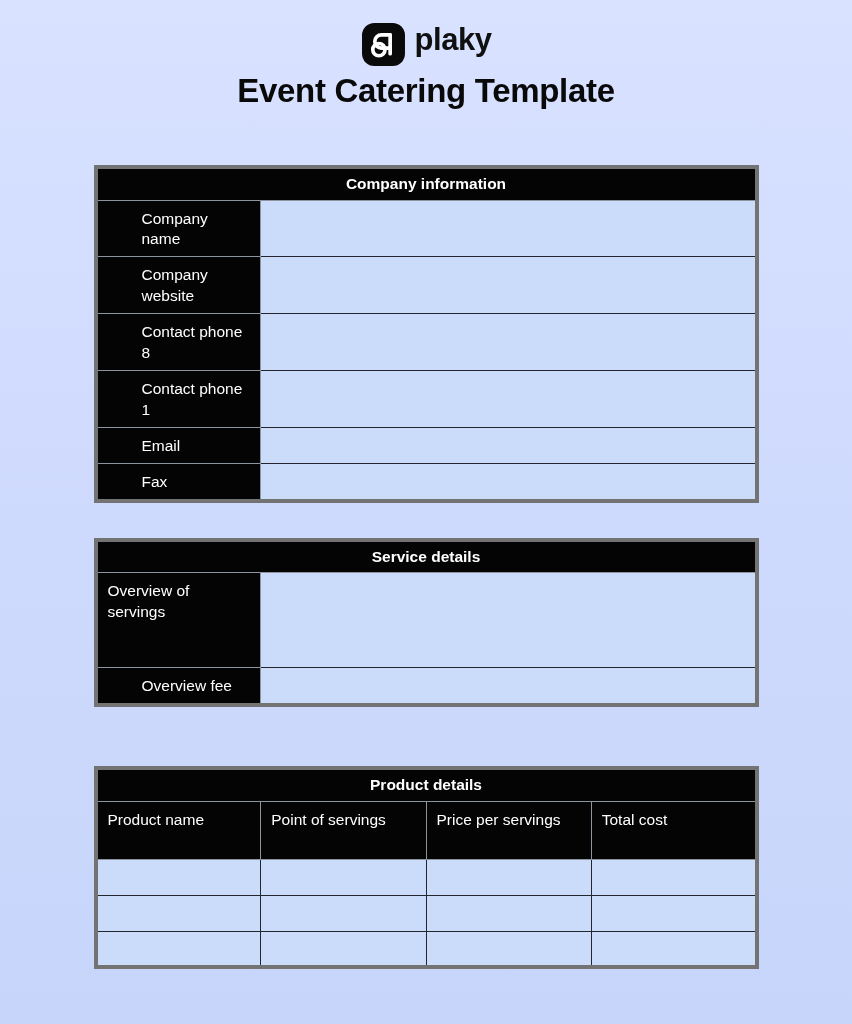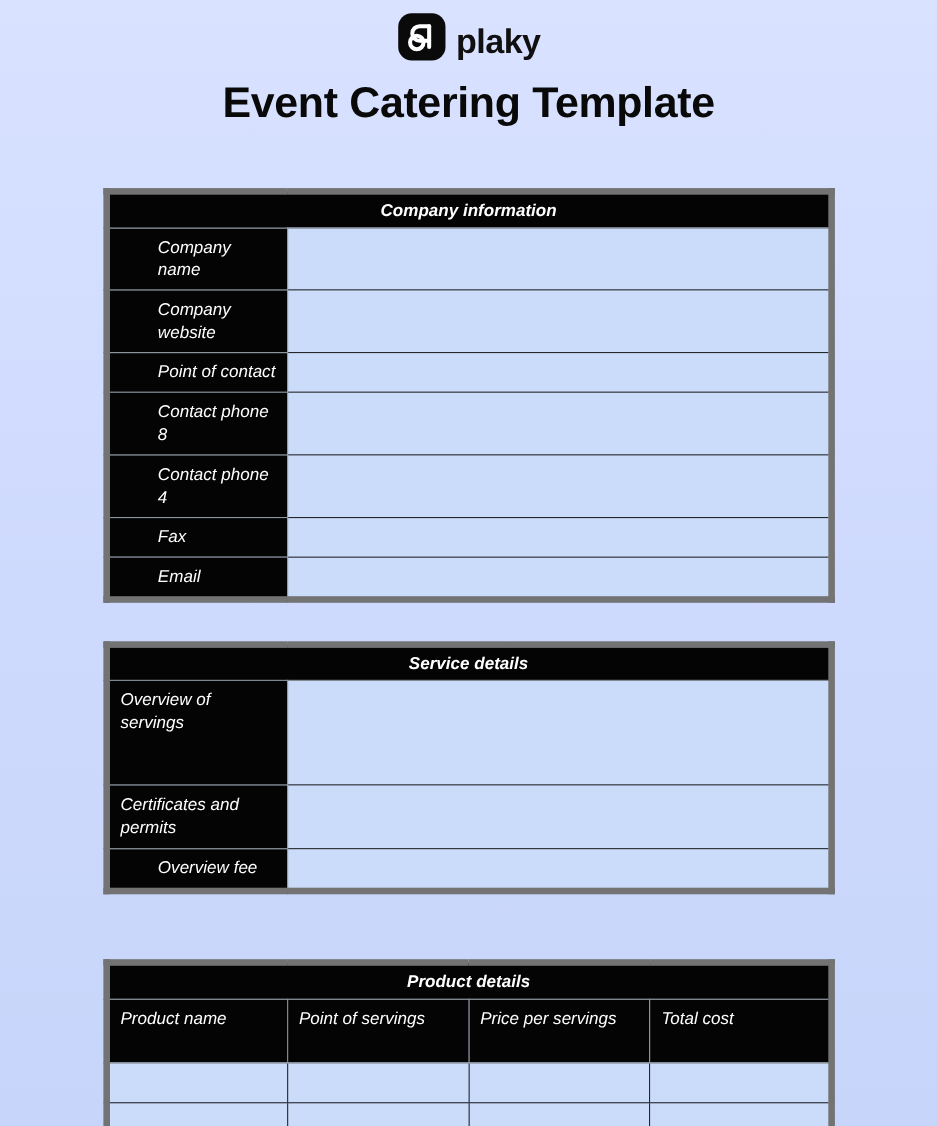--- a/index.html
+++ b/index.html
@@ -6,38 +6,38 @@
   html, body { width: 852px; }
   body {
     width: 852px;
     height: 1024px;
     font-family: "Liberation Sans", sans-serif;
     background: linear-gradient(180deg, #d9e2ff 0%, #d0dbfe 40%, #c7d5fa 100%);
     color: #0b0b0b;
     overflow: hidden;
   }
   .logo-row {
-    padding-top: 9px;
+    padding-top: 22px;
     height: 56px;
     display: flex;
-    align-items: flex-end;
+    align-items: flex-start;
     justify-content: center;
     gap: 9px;
   }
   .logo-mark { display: block; }
   .logo-text {
     font-size: 31px;
     font-weight: 700;
     letter-spacing: -0.5px;
     color: #101010;
   }
   .page-title {
     margin-top: 16px;
     text-align: center;
-    font-size: 39px;
+    font-size: 33px;
     font-weight: 700;
     letter-spacing: -0.3px;
     color: #090909;
   }
   .tables-wrap { width: 665px; margin: 0 auto; }
   table {
     width: 665px;
     border-collapse: collapse;
     table-layout: fixed;
     font-size: 15.5px;
@@ -63,21 +63,21 @@
     vertical-align: top;
     padding: 8px 10px 6px 10px;
     border: 1px solid #8d949d;
     line-height: 1.35;
   }
   td.value {
     background: #cbdcfa;
     border: 1.5px solid #23262d;
     padding: 6px 8px;
   }
-  table { border: 6px solid #737373; font-style: italic; }
+  table { border: 4px solid #737373; }
   .col-label { width: 25%; }
   .row-std td { height: 36px; padding-left: 44px; }
   .row-tall td { height: 95px; }
   .row-med td { height: 58px; }
   .colhead-row th { height: 58px; }
 </style>
 </head>
 <body>
 
 <header>
@@ -108,61 +108,53 @@
     <tbody>
       <tr class="row-std">
         <td class="label">Company name</td>
         <td class="value"></td>
       </tr>
       <tr class="row-std">
         <td class="label">Company website</td>
         <td class="value"></td>
       </tr>
       <tr class="row-std">
-        <td class="label">Point of contact</td>
-        <td class="value"></td>
-      </tr>
-      <tr class="row-std">
         <td class="label">Contact phone 8</td>
         <td class="value"></td>
       </tr>
       <tr class="row-std">
-        <td class="label">Contact phone 4</td>
+        <td class="label">Contact phone 1</td>
+        <td class="value"></td>
+      </tr>
+      <tr class="row-std">
+        <td class="label">Email</td>
         <td class="value"></td>
       </tr>
       <tr class="row-std">
         <td class="label">Fax</td>
-        <td class="value"></td>
-      </tr>
-      <tr class="row-std">
-        <td class="label">Email</td>
         <td class="value"></td>
       </tr>
     </tbody>
   </table>
 
   <table class="t2">
     <colgroup>
         <col class="col-label">
         <col>
       </colgroup>
     <thead>
       <tr>
           <th class="section" colspan="2">Service details</th>
         </tr>
     </thead>
     <tbody>
       <tr class="row-tall">
         <td class="label">Overview of servings</td>
         <td class="value"></td>
       </tr>
-      <tr class="row-med">
-        <td class="label">Certificates and permits</td>
-        <td class="value"></td>
-      </tr>
       <tr class="row-std">
         <td class="label">Overview fee</td>
         <td class="value"></td>
       </tr>
     </tbody>
   </table>
 
   <table class="t3">
     <colgroup>
         <col style="width:25%">

